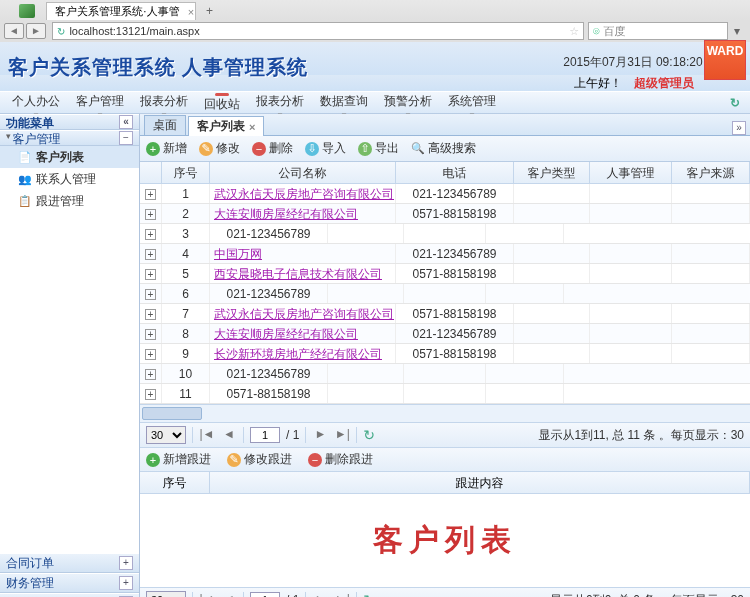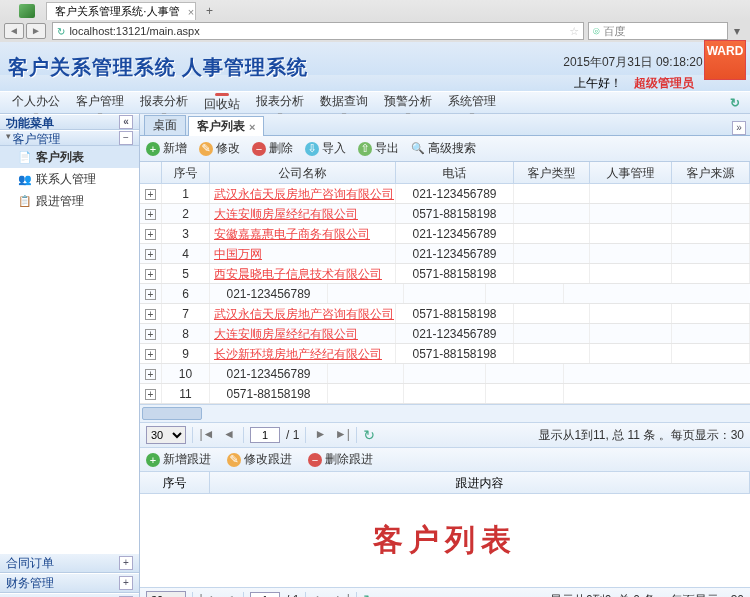--- a/index.html
+++ b/index.html
@@ -64,21 +64,21 @@
 
   
   .grid { flex: 0 0 auto; overflow-x: hidden; }
   .grid-header { display: flex; background: linear-gradient(#f4f8fd,#e4eef9); border-bottom: 1px solid #c4d6eb; height: 22px; }
   .gh-cell { border-right: 1px solid #c4d6eb; text-align: center; line-height: 22px; color: #333; font-size: 12px; }
   .grid-body { }
   .grid-row { display: flex; border-bottom: 1px solid #e6e6e6; height: 20px; }
   .grid-row:nth-child(even){ background:#fafcff;}
   .gc { border-right: 1px solid #eee; text-align: center; line-height: 20px; font-size: 12px; color:#333; overflow: hidden; white-space: nowrap; }
   .gc.company { text-align: left; padding-left: 4px; }
-  .gc.company a { color: #ef4444; text-decoration: underline; cursor:pointer;}
+  .gc.company a { color: #a21caf; text-decoration: underline; cursor:pointer;}
   .expand-cell{ width:22px; text-align:center;}
   .expand-btn{ display:inline-block; width:11px; height:11px; border:1px solid #999; font-size:10px; line-height:9px; color:#555; margin-top:4px;}
   
   .col-exp{width:22px;} .col-seq{width:48px;} .col-co{width:186px;} .col-tel{width:118px;} .col-type{width:76px;} .col-cat{width:82px;} .col-src{width:78px;}
 
   .grid-hscroll{ height:18px; background:#eaf2fb; border-top:1px solid #c4d6eb; position:relative;}
   .hs-thumb{ position:absolute; left:2px; top:2px; width:60px; height:13px; background:#c8d8ec; border:1px solid #99b7d9; border-radius:2px;}
 
   
   .pager { height: 26px; background: linear-gradient(#f4f8fd,#e4eef9); border-top: 1px solid #c4d6eb; border-bottom: 1px solid #c4d6eb; display: flex; align-items: center; padding: 0 6px; gap: 6px; font-size:12px; color:#333;}
@@ -288,21 +288,20 @@
             <div class="gc col-seq">2</div>
             <div class="gc col-co company"><a>大连安顺房屋经纪有限公司</a></div>
             <div class="gc col-tel">0571-88158198</div>
             <div class="gc col-type"></div>
             <div class="gc col-cat"></div>
             <div class="gc col-src"></div>
           </div>
           <div class="grid-row">
             <div class="gc col-exp expand-cell"><span class="expand-btn">+</span></div>
             <div class="gc col-seq">3</div>
-            <div class="gc col-co company"><a>安徽嘉嘉惠电子商务有限公司</a></div>
             <div class="gc col-tel">021-123456789</div>
             <div class="gc col-type"></div>
             <div class="gc col-cat"></div>
             <div class="gc col-src"></div>
           </div>
           <div class="grid-row">
             <div class="gc col-exp expand-cell"><span class="expand-btn">+</span></div>
             <div class="gc col-seq">4</div>
             <div class="gc col-co company"><a>中国万网</a></div>
             <div class="gc col-tel">021-123456789</div>

